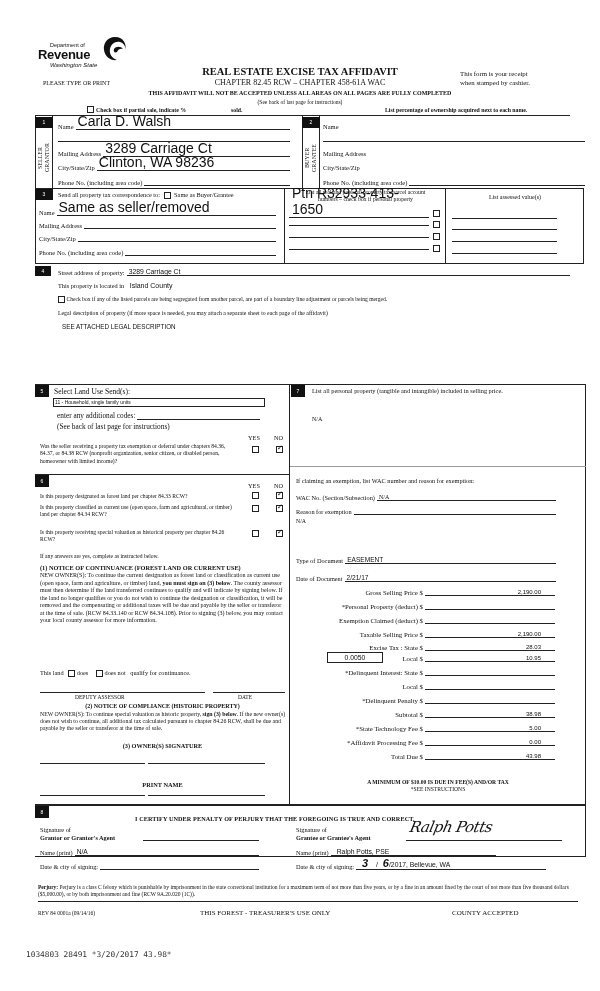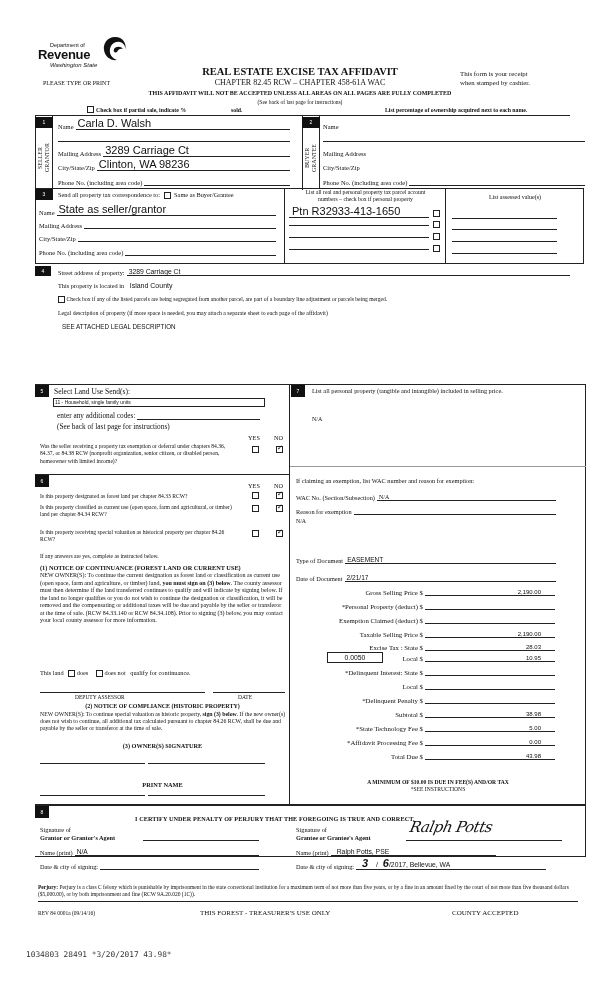--- a/index.html
+++ b/index.html
@@ -6,21 +6,21 @@
   html, body { width: 600px; height: 991px; background: #fff; overflow: hidden; }
   body { font-family: "Liberation Serif", serif; color: #111; position: relative; font-size: 6.5px; }
   .abs { position: absolute; }
   .sans { font-family: "Liberation Sans", sans-serif; }
   .b { font-weight: bold; }
   .line { border-bottom: 1px solid #222; }
   .badge { position: absolute; background: #111; color: #fff; font-size: 5px; text-align: center; font-family: "Liberation Sans", sans-serif; }
   .box { position: absolute; border: 1px solid #222; }
   .cb { display: inline-block; width: 7px; height: 7px; border: 1px solid #222; vertical-align: middle; background: #fff; position: relative; }
   .cb.checked::after { content: "\2713"; position: absolute; left: 0px; top: -3px; font-size: 7px; font-family: "DejaVu Sans", sans-serif; }
-  .fill { font-family: "Liberation Sans", sans-serif; font-size: 11px; margin-top: 48px; }
+  .fill { font-family: "Liberation Sans", sans-serif; font-size: 14px; margin-top: 48px; }
   .vert { position: absolute; writing-mode: vertical-rl; transform: rotate(180deg); font-size: 6px; text-align: center; line-height: 7px; }
   .field { position: absolute; display: flex; align-items: flex-end; white-space: nowrap; }
   .field .lbl { margin-right: 2px; }
   .field .val { flex: 1; border-bottom: 1px solid #222; padding-left: 2px; }
   .amt-row { position: absolute; display: flex; align-items: flex-end; font-size: 6.8px; }
   .amt-row .lbl { width: 133px; text-align: right; padding-right: 2px; }
   .amt-row .val { width: 130px; border-bottom: 1px solid #222; text-align: right; font-family: "Liberation Sans", sans-serif; font-size: 6px; padding-right: 14px; }
 </style>
 </head>
 <body>
@@ -98,21 +98,21 @@
 
 <div class="abs" style="left:35px;top:188px;width:250px;height:76px;border-top:1px solid #222;border-left:1px solid #222;border-bottom:1px solid #222;border-right:1px solid #222;"></div>
 <div class="badge" style="left:35px;top:189px;width:18px;height:11px;line-height:11px;">3</div>
 <div class="abs" style="left:58px;top:191px;font-size:6.3px;white-space:nowrap;">
   <span>Send all property tax correspondence to:</span>
   <span class="cb" style="margin:0 2px;"></span>
   <span>Same as Buyer/Grantee</span>
 </div>
 <div class="field" style="left:39px;top:204px;width:237px;height:12px;">
   <span class="lbl">Name</span>
-  <span class="val fill">State as seller/grantor</span>
+  <span class="val fill">Same as seller/removed</span>
 </div>
 <div class="field" style="left:39px;top:219px;width:237px;height:10px;">
   <span class="lbl">Mailing Address</span>
   <span class="val"></span>
 </div>
 <div class="field" style="left:39px;top:232px;width:237px;height:10px;">
   <span class="lbl">City/State/Zip</span>
   <span class="val"></span>
 </div>
 <div class="field" style="left:39px;top:246px;width:237px;height:10px;">

